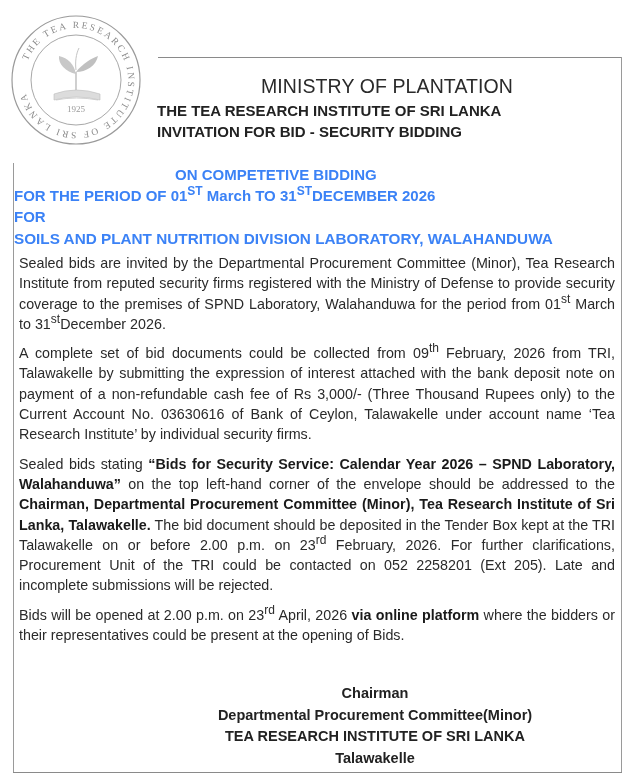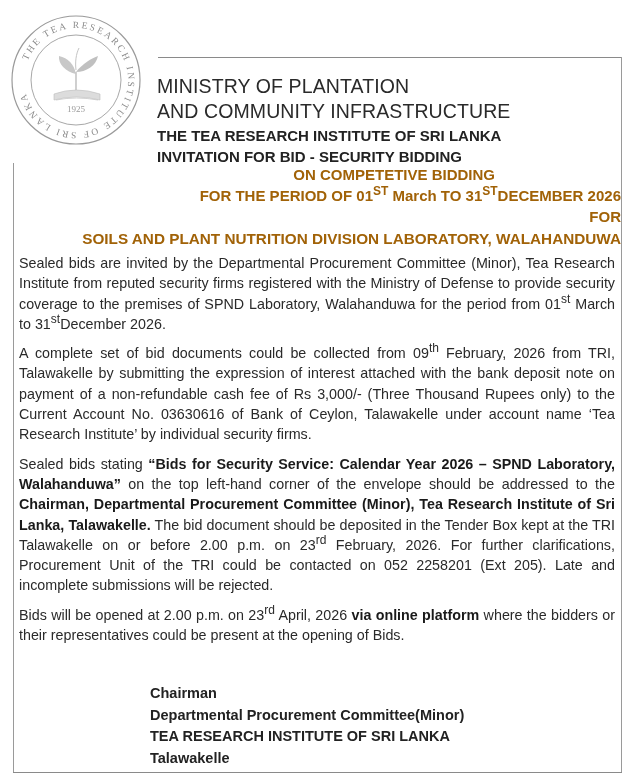--- a/index.html
+++ b/index.html
@@ -8,31 +8,31 @@
     font-family: "Liberation Sans", sans-serif; color: #1f1f1f;
   }
   .frame-top { position: absolute; left: 158px; top: 57px; width: 464px; height: 0; border-top: 1.5px solid #8a8a8a; }
   .frame-right { position: absolute; left: 621px; top: 57px; width: 0; height: 715px; border-left: 1.5px solid #9a9a9a; }
   .frame-bottom { position: absolute; left: 13px; top: 772px; width: 609px; height: 0; border-top: 1.5px solid #8a8a8a; }
   .frame-left { position: absolute; left: 13px; top: 163px; width: 0; height: 609px; border-left: 1.5px solid #9a9a9a; }
 
   .seal { position: absolute; left: 6px; top: 10px; width: 140px; height: 140px; }
 
   .header { position: absolute; left: 157px; top: 74px; width: 460px; }
-  .h-ministry { font-size: 19.5px; line-height: 25px; color: #2a2a2a; letter-spacing: 0.1px; margin: 0; font-weight: normal; }
+  .h-ministry { font-size: 19.5px; line-height: 25px; color: #2a2a2a; letter-spacing: 0.1px; margin: 0; font-weight: normal; text-align: center; }
   .h-sub { font-size: 15px; line-height: 21px; font-weight: bold; color: #222; margin: 0; }
 
-  .center-line { position: absolute; left: 14px; width: 607px; text-align: right; font-size: 15px; font-weight: bold; color: #a16207; }
+  .center-line { position: absolute; left: 14px; width: 607px; text-align: left; font-size: 15px; font-weight: bold; color: #3b82f6; }
   sup { font-size: 12px; line-height: 0; vertical-align: super; }
 
   .body { position: absolute; left: 19px; width: 596px; font-size: 14.3px; line-height: 20.3px; color: #2a2a2a; text-align: justify; }
   .body p { margin: 0 0 9px 0; }
   .body b { color: #1a1a1a; }
 
-  .sign { position: absolute; left: 150px; width: 450px; top: 683px; font-size: 14.5px; line-height: 21.5px; font-weight: bold; color: #222; }
+  .sign { position: absolute; left: 150px; width: 450px; top: 683px; text-align: center; font-size: 14.5px; line-height: 21.5px; font-weight: bold; color: #222; }
   .sign div { margin: 0; }
 </style>
 </head>
 <body>
 
 <div class="frame-top"></div>
 <div class="frame-right"></div>
 <div class="frame-bottom"></div>
 <div class="frame-left"></div>
 
@@ -51,21 +51,20 @@
     <path d="M70 62 C76 54 86 48 92 46 C90 56 80 62 70 62 Z" fill="#c0c0c0"></path>
     <path d="M70 60 C69 52 70 44 73 38" stroke="#c4c4c4" stroke-width="1" fill="none"></path>
     <path d="M48 84 Q70 76 94 84 L94 90 Q70 84 48 90 Z" fill="#dcdcdc" stroke="#bdbdbd" stroke-width="0.6"></path>
     <path d="M50 90 Q70 86 92 90" stroke="#c6c6c6" stroke-width="0.8" fill="none"></path>
   </g>
   <text x="70" y="102" font-size="9" fill="#9a9a9a" text-anchor="middle" font-family="'Liberation Serif', serif">1925</text>
 </svg>
 
 <div class="header">
   <h1 class="h-ministry">MINISTRY OF PLANTATION</h1>
-  <h1 class="h-ministry">AND COMMUNITY INFRASTRUCTURE</h1>
   <div class="h-sub" style="margin-top:1px">THE TEA RESEARCH INSTITUTE OF SRI LANKA</div>
   <div class="h-sub">INVITATION FOR BID - SECURITY BIDDING</div>
 </div>
 <div class="center-line" style="top:166px; left:175px; width:320px;">ON COMPETETIVE BIDDING</div>
 <div class="center-line" style="top:187px;"><span>FOR THE PERIOD OF 01</span><sup>ST</sup><span> March TO 31</span><sup>ST</sup><span>DECEMBER 2026</span></div>
 <div class="center-line" style="top:208px;">FOR</div>
 <div class="center-line" style="top:230px; font-size:15.3px;">SOILS AND PLANT NUTRITION DIVISION LABORATORY, WALAHANDUWA</div>
 
 <div class="body" style="top:253px;">
   <p><span>Sealed bids are invited by the Departmental Procurement Committee (Minor), Tea Research Institute from reputed security firms registered with the Ministry of Defense to provide security coverage to the premises of SPND Laboratory, Walahanduwa for the period from 01</span><sup>st</sup><span> March to 31</span><sup>st</sup><span>December 2026.</span></p>

